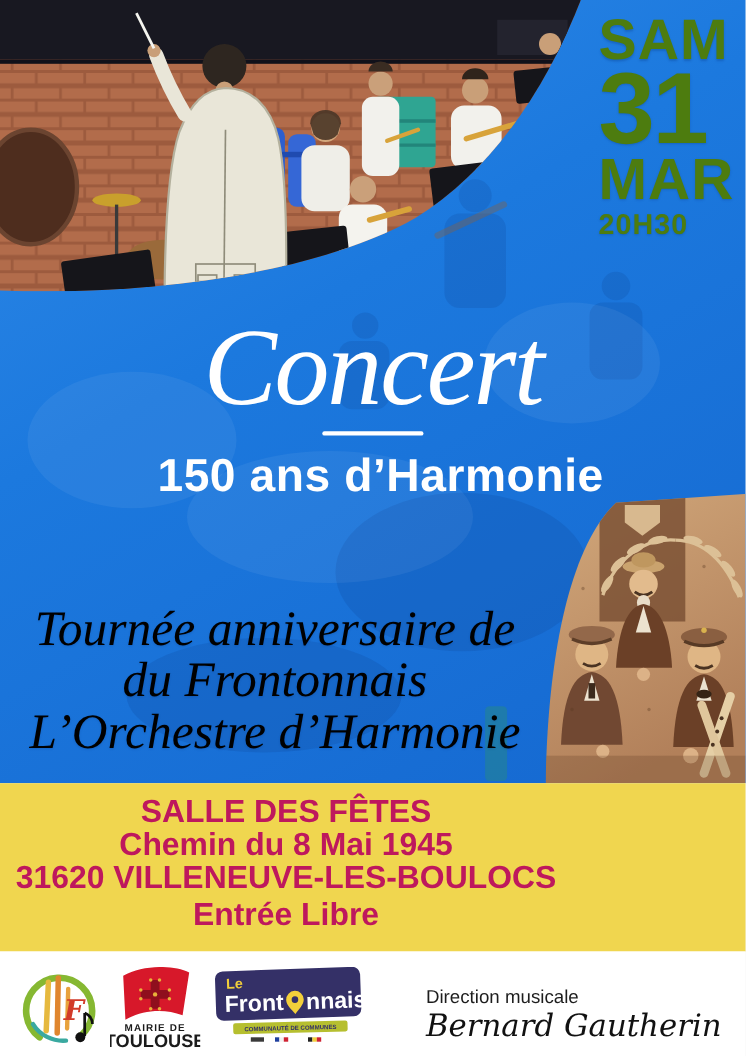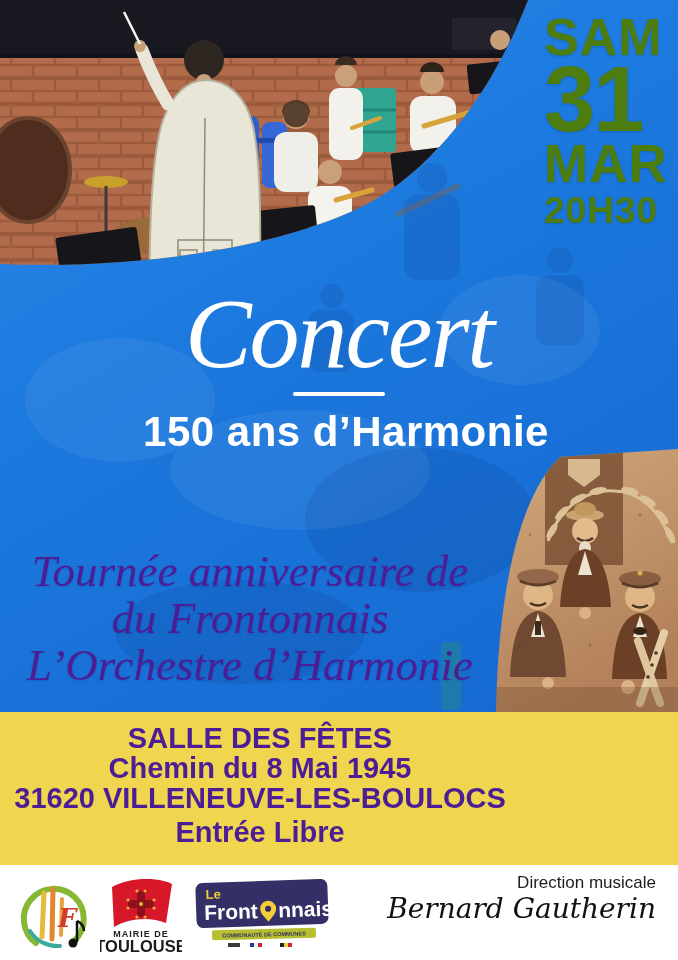--- a/index.html
+++ b/index.html
@@ -17,55 +17,55 @@
   .photo-top{position:absolute;top:0;left:0;width:678px;height:332px;}
   
   .date-badge{
     position:absolute;top:14px;right:14px;width:120px;text-align:left;
     color:#4d7c0f;font-weight:bold;line-height:1;
     text-shadow:0 1px 2px rgba(0,40,110,0.25);
   }
   .db-day{font-size:52px;letter-spacing:1px;line-height:.92;}
   .db-number{font-size:92px;line-height:.82;letter-spacing:-2px;}
   .db-month{font-size:53px;line-height:1.0;letter-spacing:1px;}
-  .db-time{font-size:37px;line-height:1.15;letter-spacing:1px;}
+  .db-time{font-size:26px;line-height:1.15;letter-spacing:1px;}
   
   .title-block{position:absolute;top:280px;left:0;width:678px;text-align:center;color:#fff;}
   .poster-title{
     font-family:Liberation Serif, serif;font-style:italic;
     font-size:100px;line-height:1.08;letter-spacing:-2px;
   }
   .title-underline{width:92px;height:4px;background:#ffffff;margin:4px auto 12px auto;border-radius:2px;}
   .poster-subtitle{font-size:42px;font-weight:bold;letter-spacing:0.5px;padding-left:14px;}
   
   .sepia-photo{position:absolute;top:445px;left:490px;width:188px;height:267px;}
   
   .tour-block{
     position:absolute;top:548px;left:0;width:500px;text-align:center;
-    color:#4c1d95;font-family:"Liberation Serif","DejaVu Serif",serif;
+    color:#000000;font-family:"Liberation Serif","DejaVu Serif",serif;
     font-style:italic;font-size:45px;line-height:1.04;
     text-shadow:0 1px 2px rgba(0,40,110,0.2);
   }
   
   .venue-band{
     position:absolute;top:712px;left:0;width:678px;height:153px;
     background:#f0d64f;
   }
   .venue-inner{
-    width:520px;margin-top:11px;text-align:center;color:#4c1d95;
+    width:520px;margin-top:11px;text-align:center;color:#be185d;
     font-weight:bold;font-size:29px;line-height:1.04;letter-spacing:0px;
   }
   .admission{margin-top:4px;}
   
   .footer{position:absolute;top:865px;left:0;width:678px;height:95px;background:#ffffff;}
   .logo{position:absolute;}
   .logo-harmonie{left:16px;top:14px;}
   .logo-toulouse{left:100px;top:14px;}
   .logo-frontonnais{left:192px;top:14px;}
-  .direction-block{position:absolute;right:22px;top:8px;text-align:right;color:#1d1d1d;}
+  .direction-block{position:absolute;right:22px;top:32px;color:#1d1d1d;}
   .direction-label{font-size:17px;line-height:1.2;}
   .director-name{
     font-family:"DejaVu Serif","Liberation Serif",serif;font-style:italic;
     font-size:28px;line-height:1.15;color:#111;
   }
 </style>
 </head>
 <body>
 
 <div class="poster">

